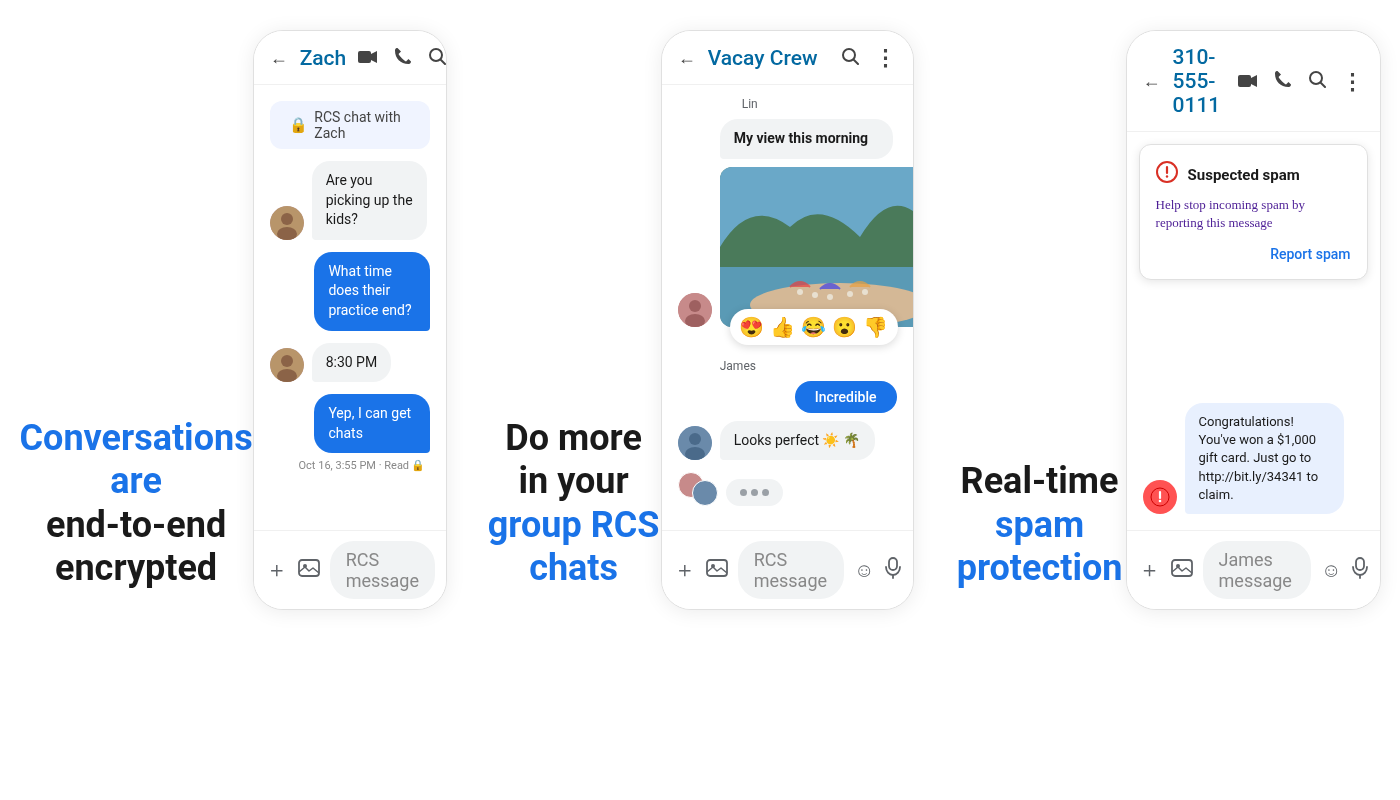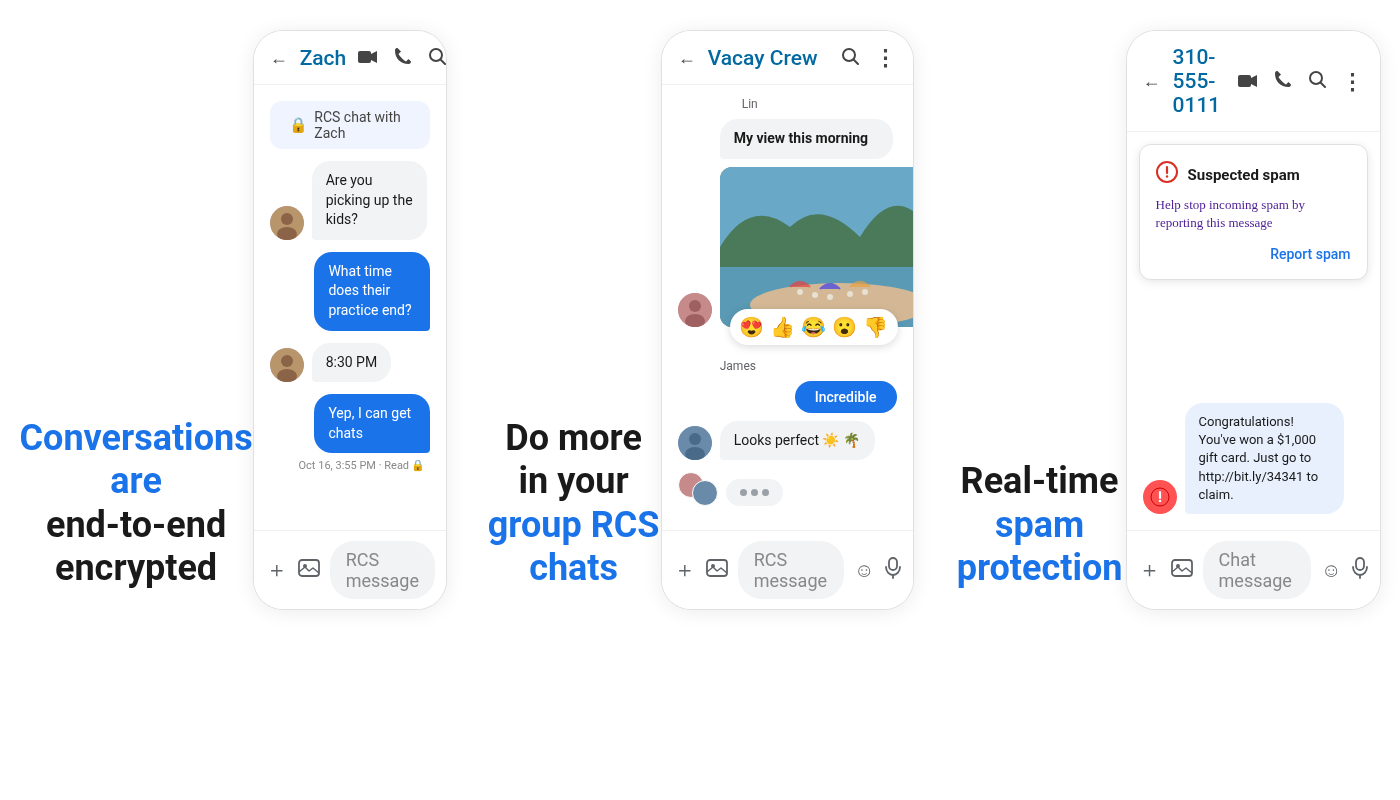--- a/index.html
+++ b/index.html
@@ -642,21 +642,21 @@
 
       <div class="chat-input-bar">
         <span class="input-icon" style="font-size:22px;font-weight:300;">＋</span>
         <span class="input-icon">
           <svg width="22" height="18" viewBox="0 0 22 18" fill="none">
               <rect x="1" y="1" width="20" height="16" rx="3" stroke="#5f6368" stroke-width="1.8"></rect>
               <circle cx="7" cy="7" r="2" fill="#5f6368"></circle>
               <path d="M1 13L7 8L11 12L15 9L21 14" stroke="#5f6368" stroke-width="1.5" stroke-linejoin="round"></path>
             </svg>
         </span>
-        <div class="input-field">Chat message</div>
+        <div class="input-field">James message</div>
         <span class="input-icon" style="font-size:20px;">☺</span>
         <span class="input-icon">
           <svg width="16" height="22" viewBox="0 0 16 22" fill="none">
               <rect x="4" y="1" width="8" height="12" rx="4" stroke="#5f6368" stroke-width="1.8"></rect>
               <path d="M1 10C1 14.4 4.1 18 8 18C11.9 18 15 14.4 15 10" stroke="#5f6368" stroke-width="1.8" stroke-linecap="round"></path>
               <line x1="8" y1="18" x2="8" y2="21" stroke="#5f6368" stroke-width="1.8" stroke-linecap="round"></line>
             </svg>
         </span>
       </div>
     </div>

